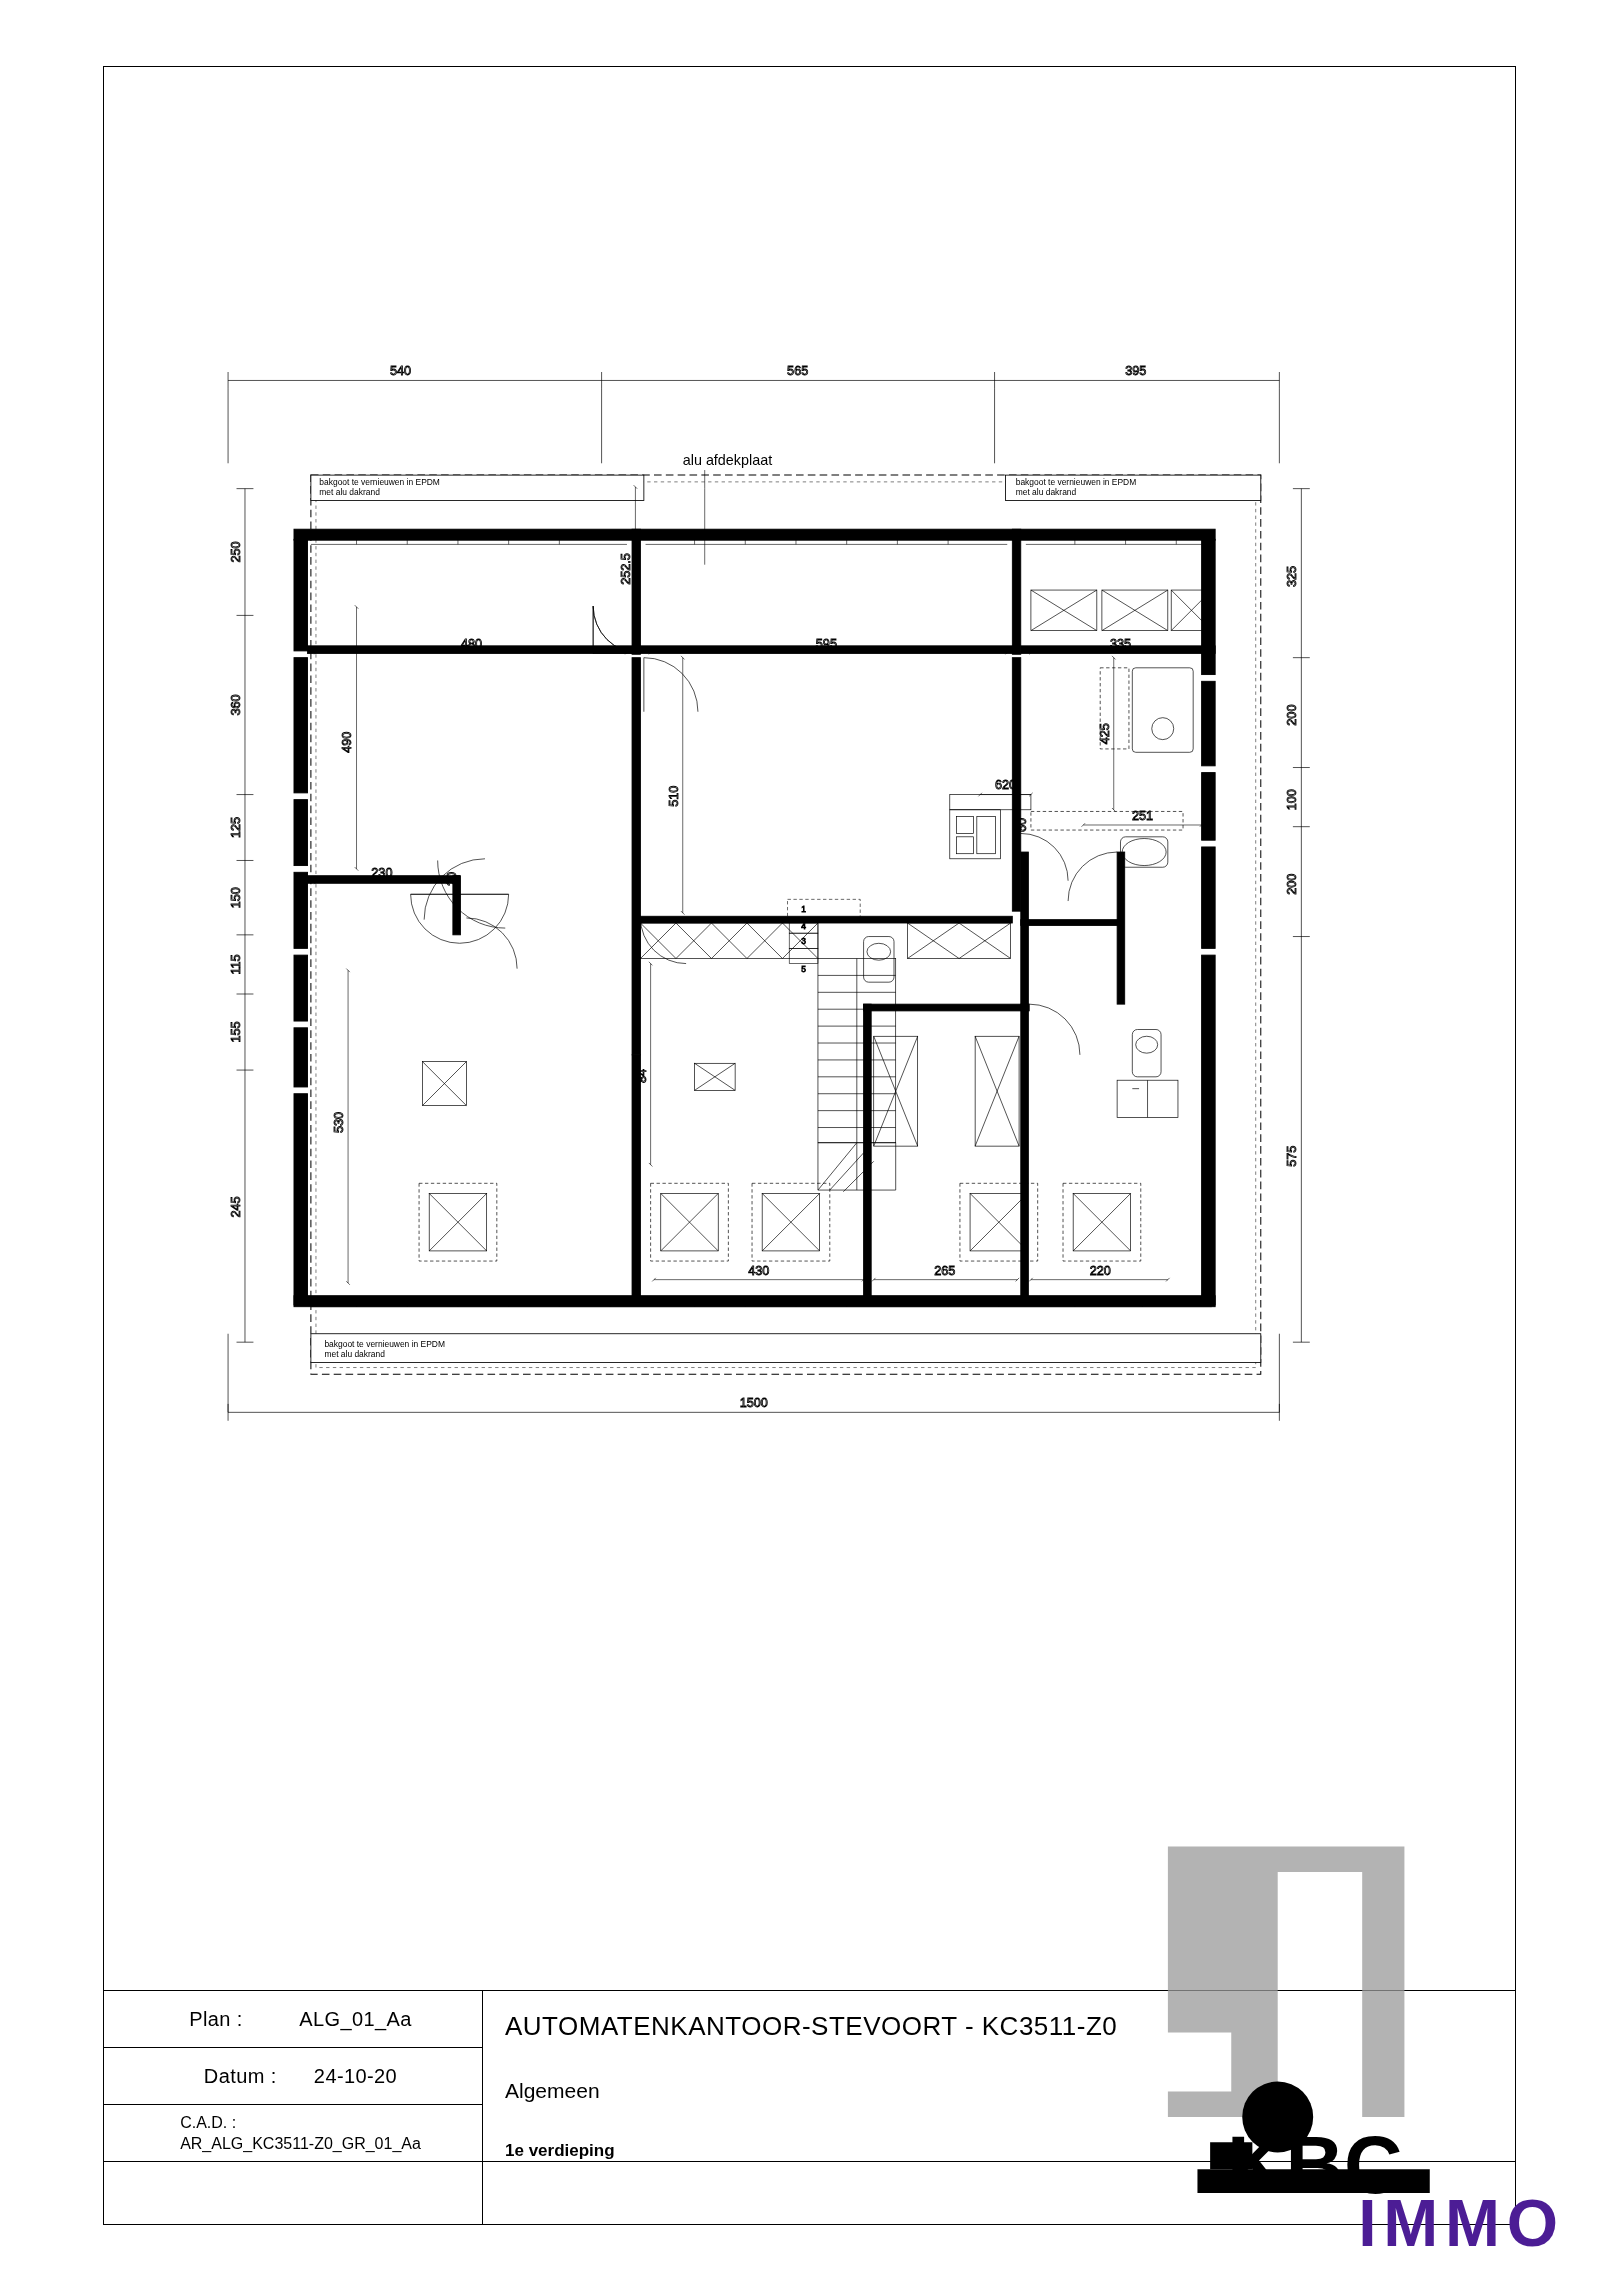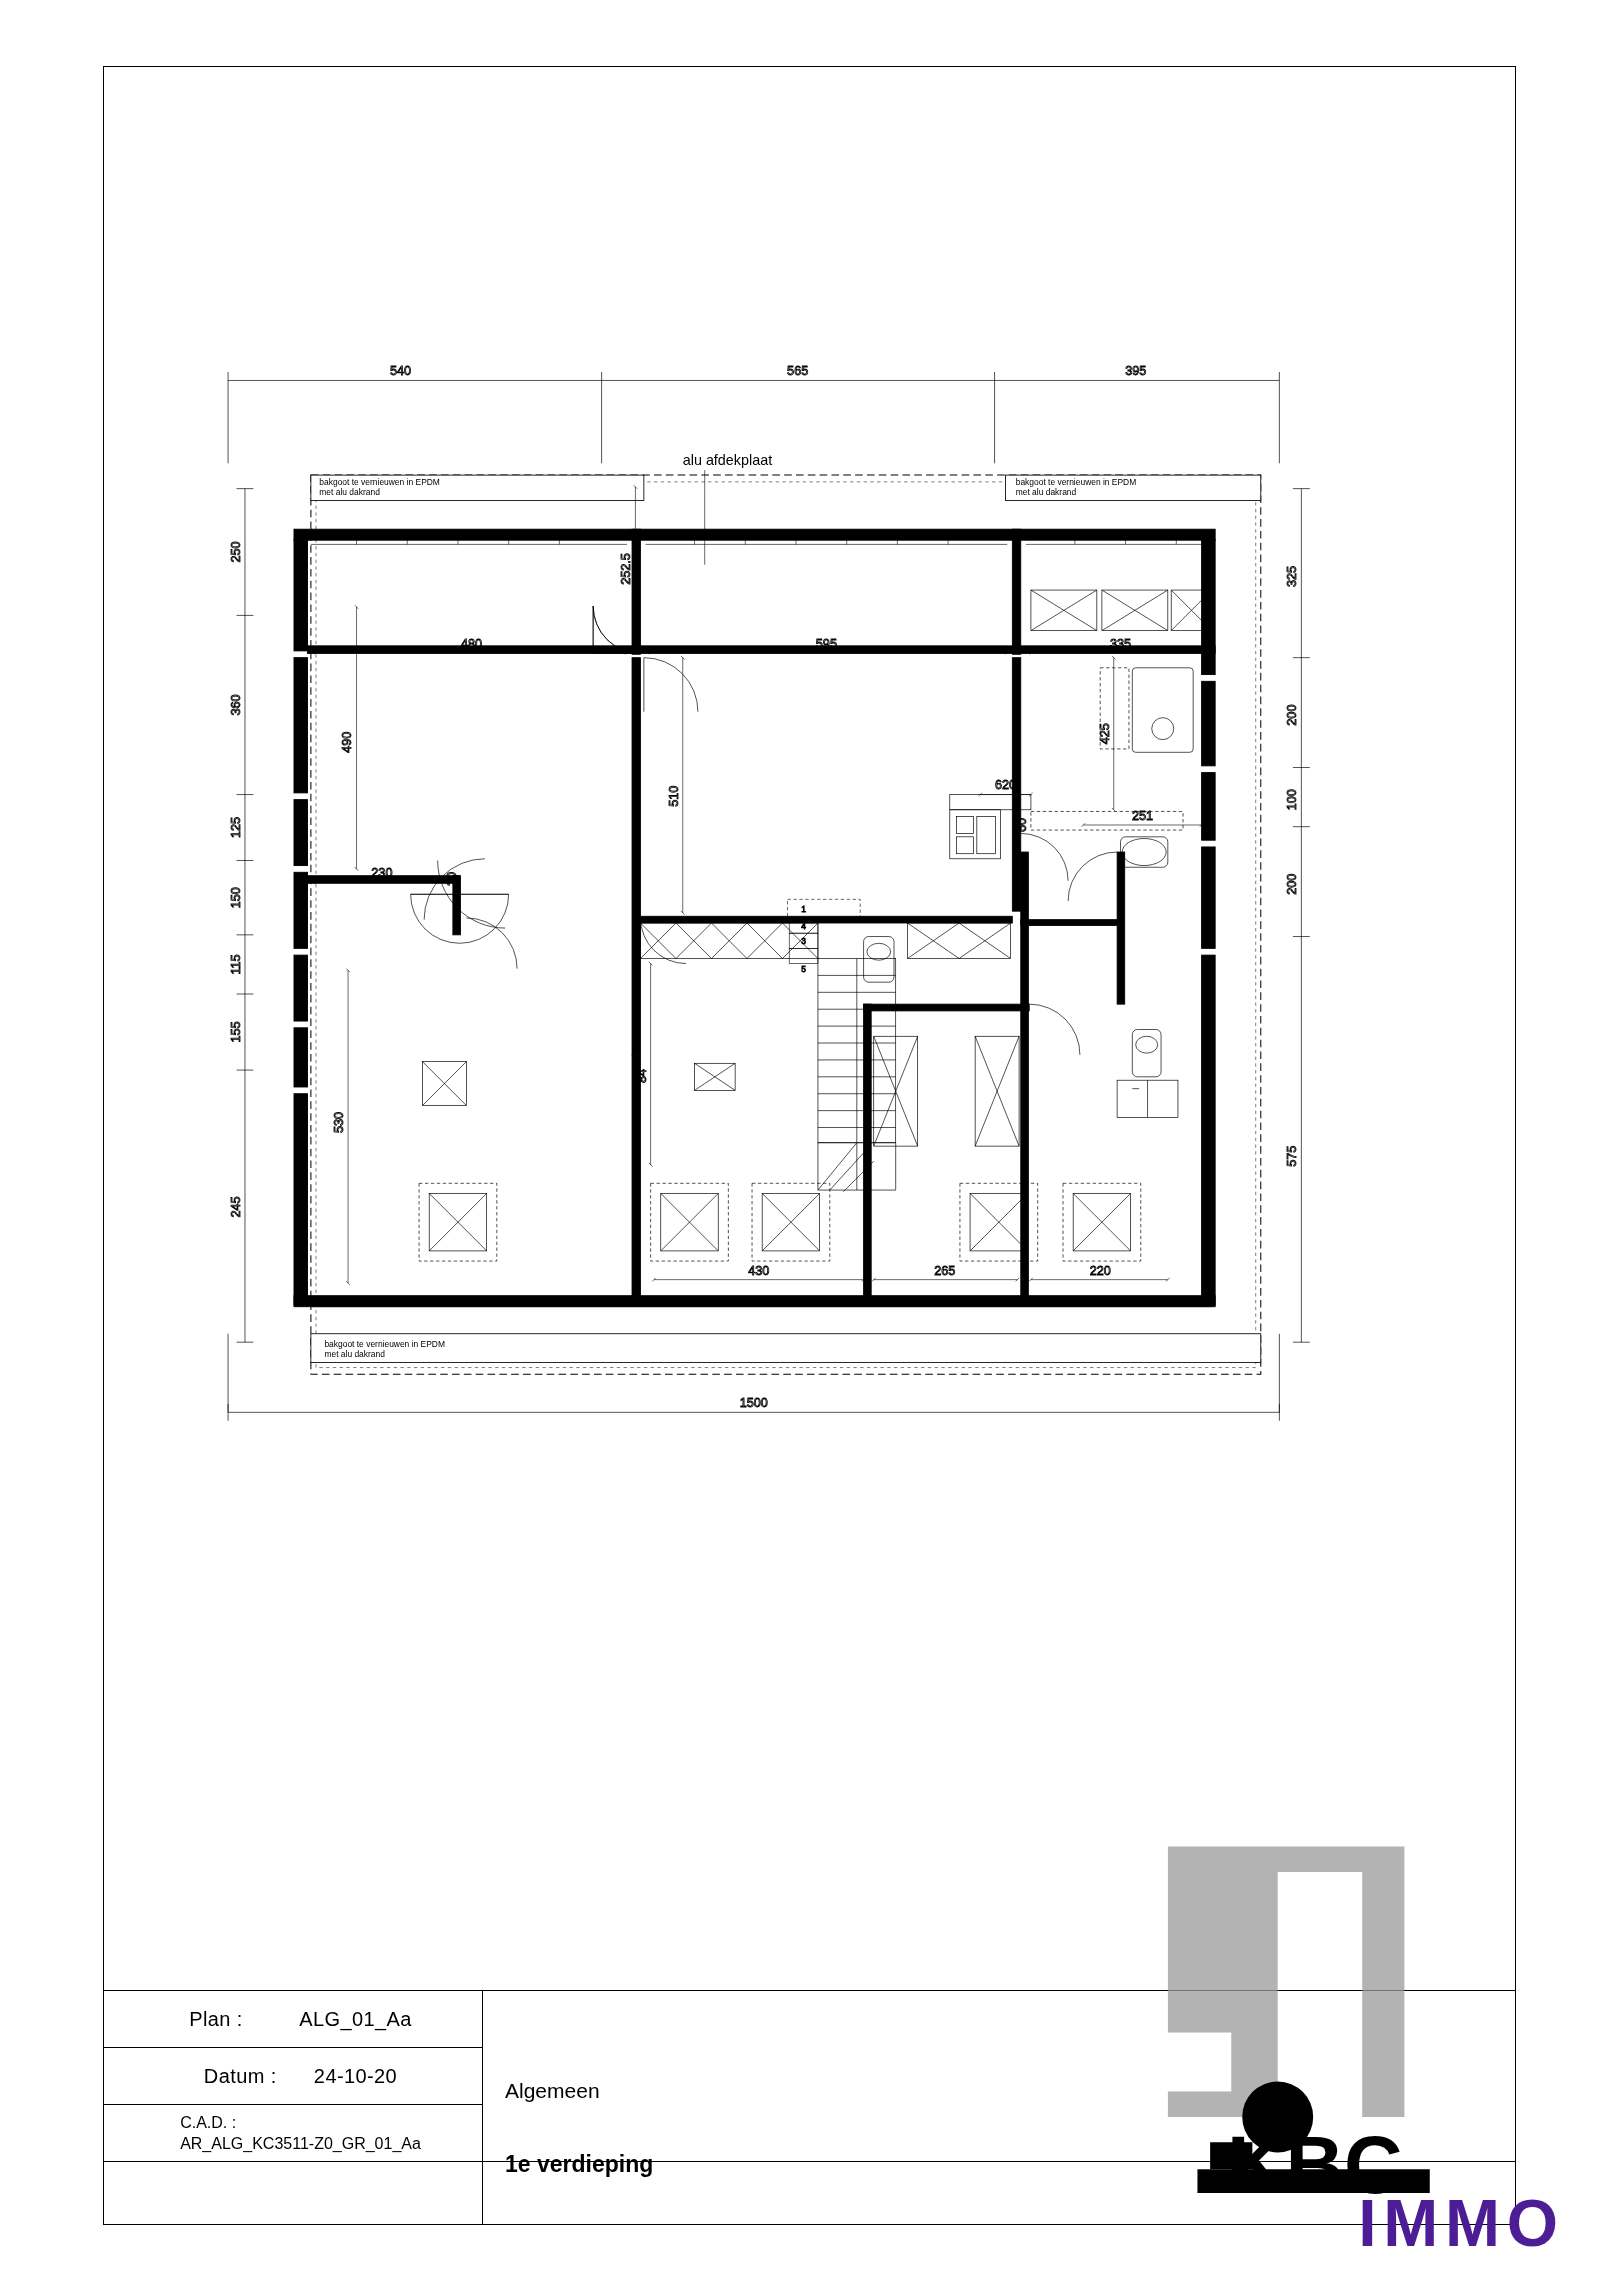--- a/index.html
+++ b/index.html
@@ -93,22 +93,22 @@
   }
   .tb-sub1 {
     position: absolute;
     left: 22px;
     top: 88px;
     font-size: 21px;
   }
   .tb-sub2 {
     position: absolute;
     left: 22px;
-    top: 160px;
-    font-size: 23px;
+    top: 150px;
+    font-size: 17px;
     font-weight: bold;
   }
   .wm {
     position: absolute;
     right: 25px;
     bottom: 34px;
     font-size: 66px;
     color: #4c1d95;
     letter-spacing: 6.8px;
     font-weight: bold;
@@ -539,20 +539,21 @@
       </div>
       <div class="tb-row">
         <div class="tb-cad">
           <div>C.A.D.   :</div>
           <div>AR_ALG_KC3511-Z0_GR_01_Aa</div>
         </div>
       </div>
     </div>
 
     <div class="tb-right">
+      <div class="tb-title">AUTOMATENKANTOOR-STEVOORT - KC3511-Z0</div>
       <div class="tb-sub1">Algemeen</div>
       <div class="tb-sub2">1e verdieping</div>
     </div>
   </div>
 
   <div class="wm">IMMO</div>
 
   <div style="position:absolute; right:118px; bottom:85px; width:321px; height:372px; pointer-events:none;">
     <svg width="321" height="372" viewBox="0 0 380 440" xmlns="http://www.w3.org/2000/svg">
       <g fill="#9a9a9a">

